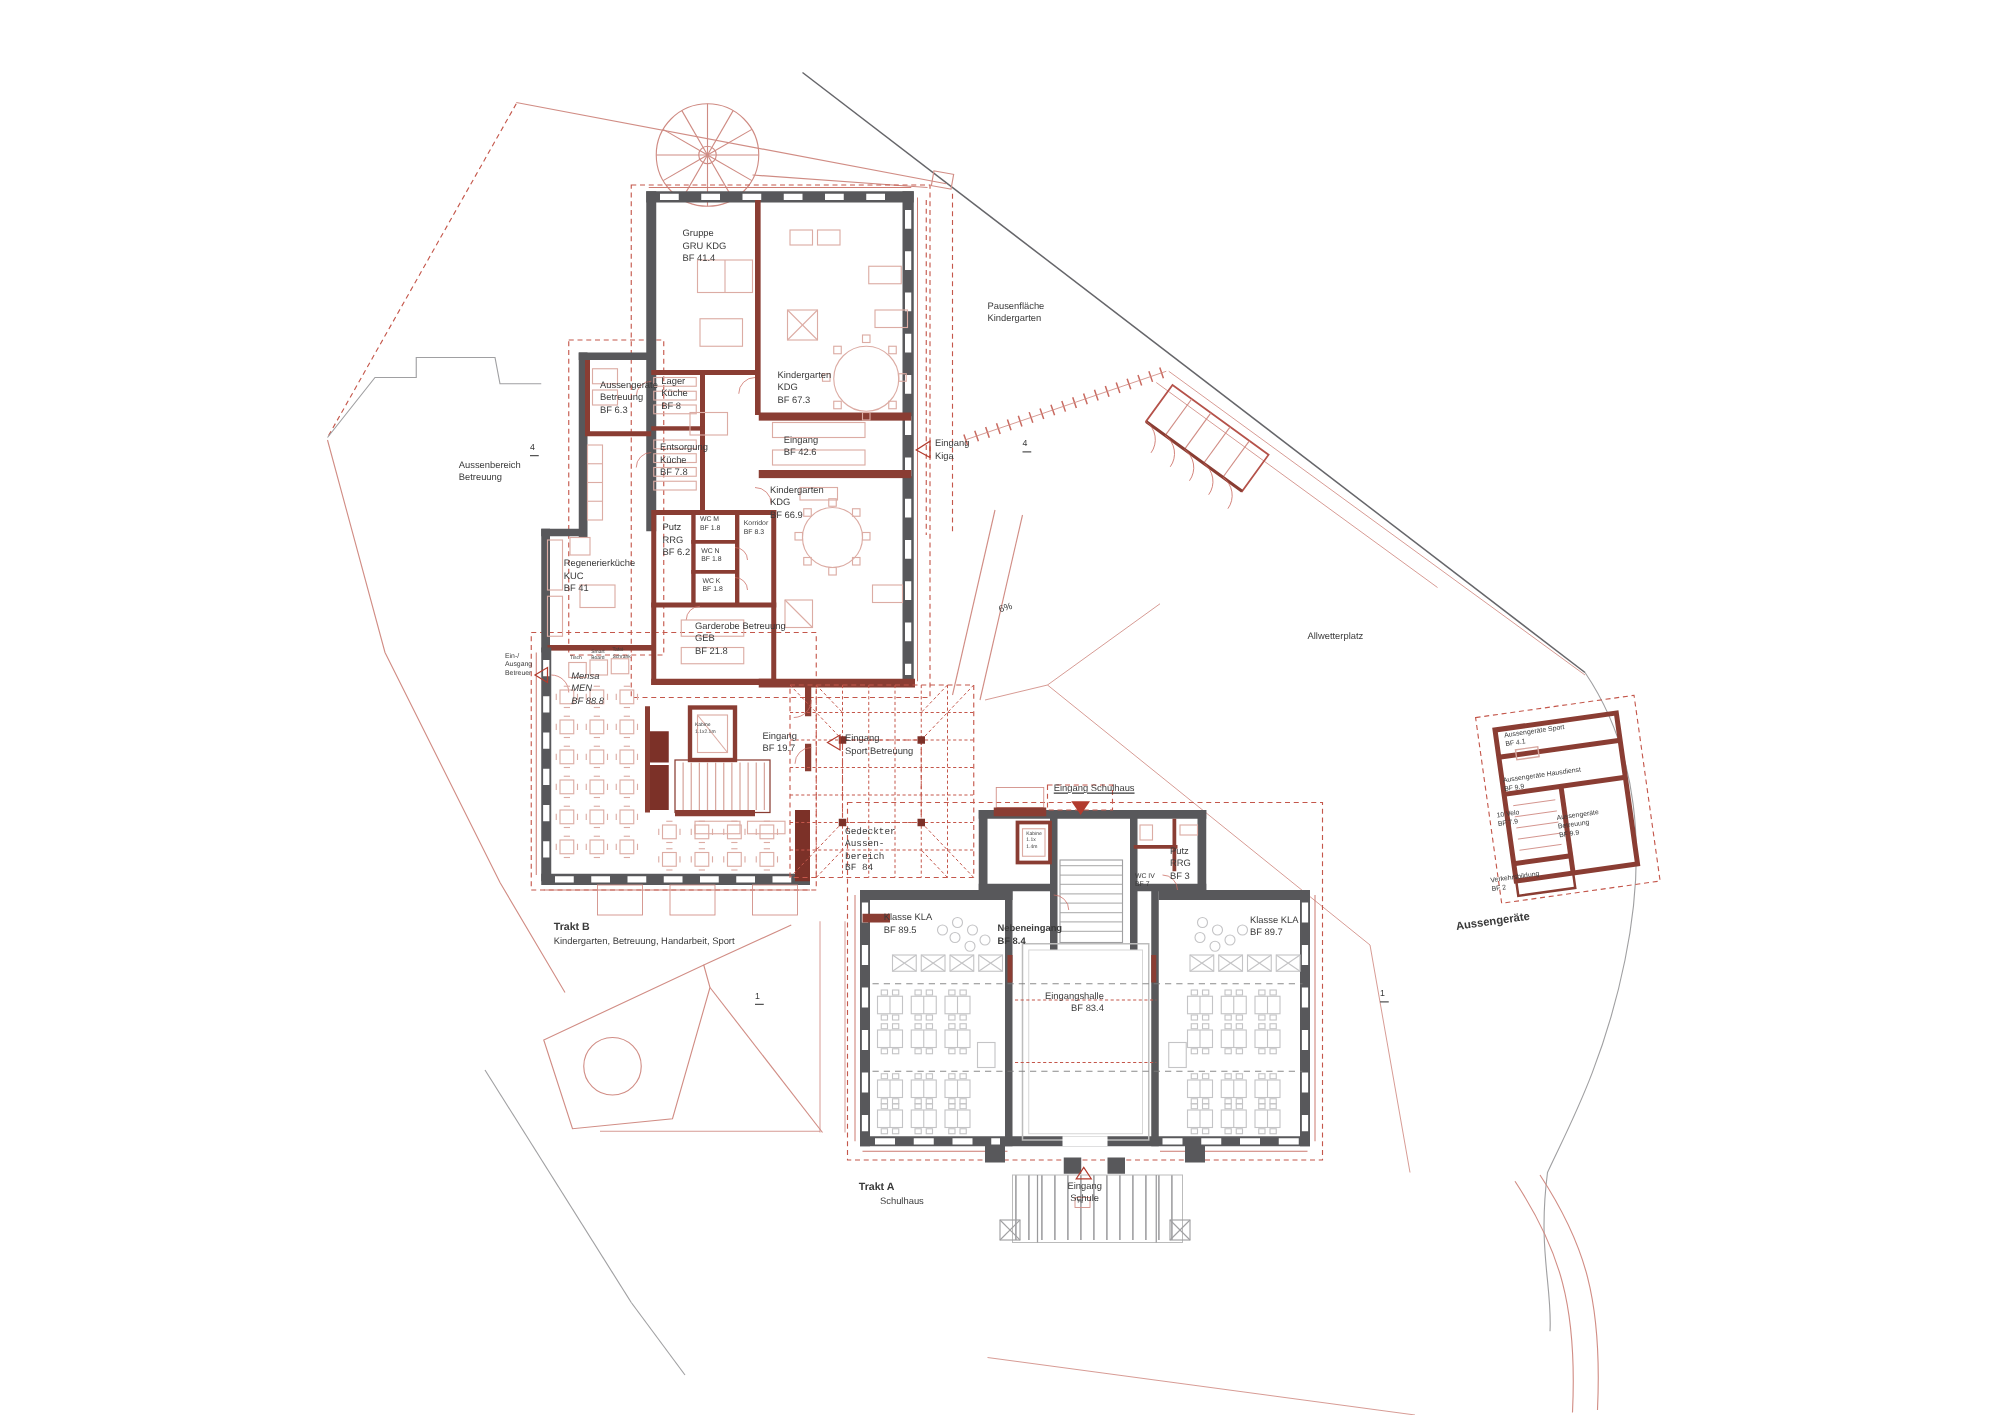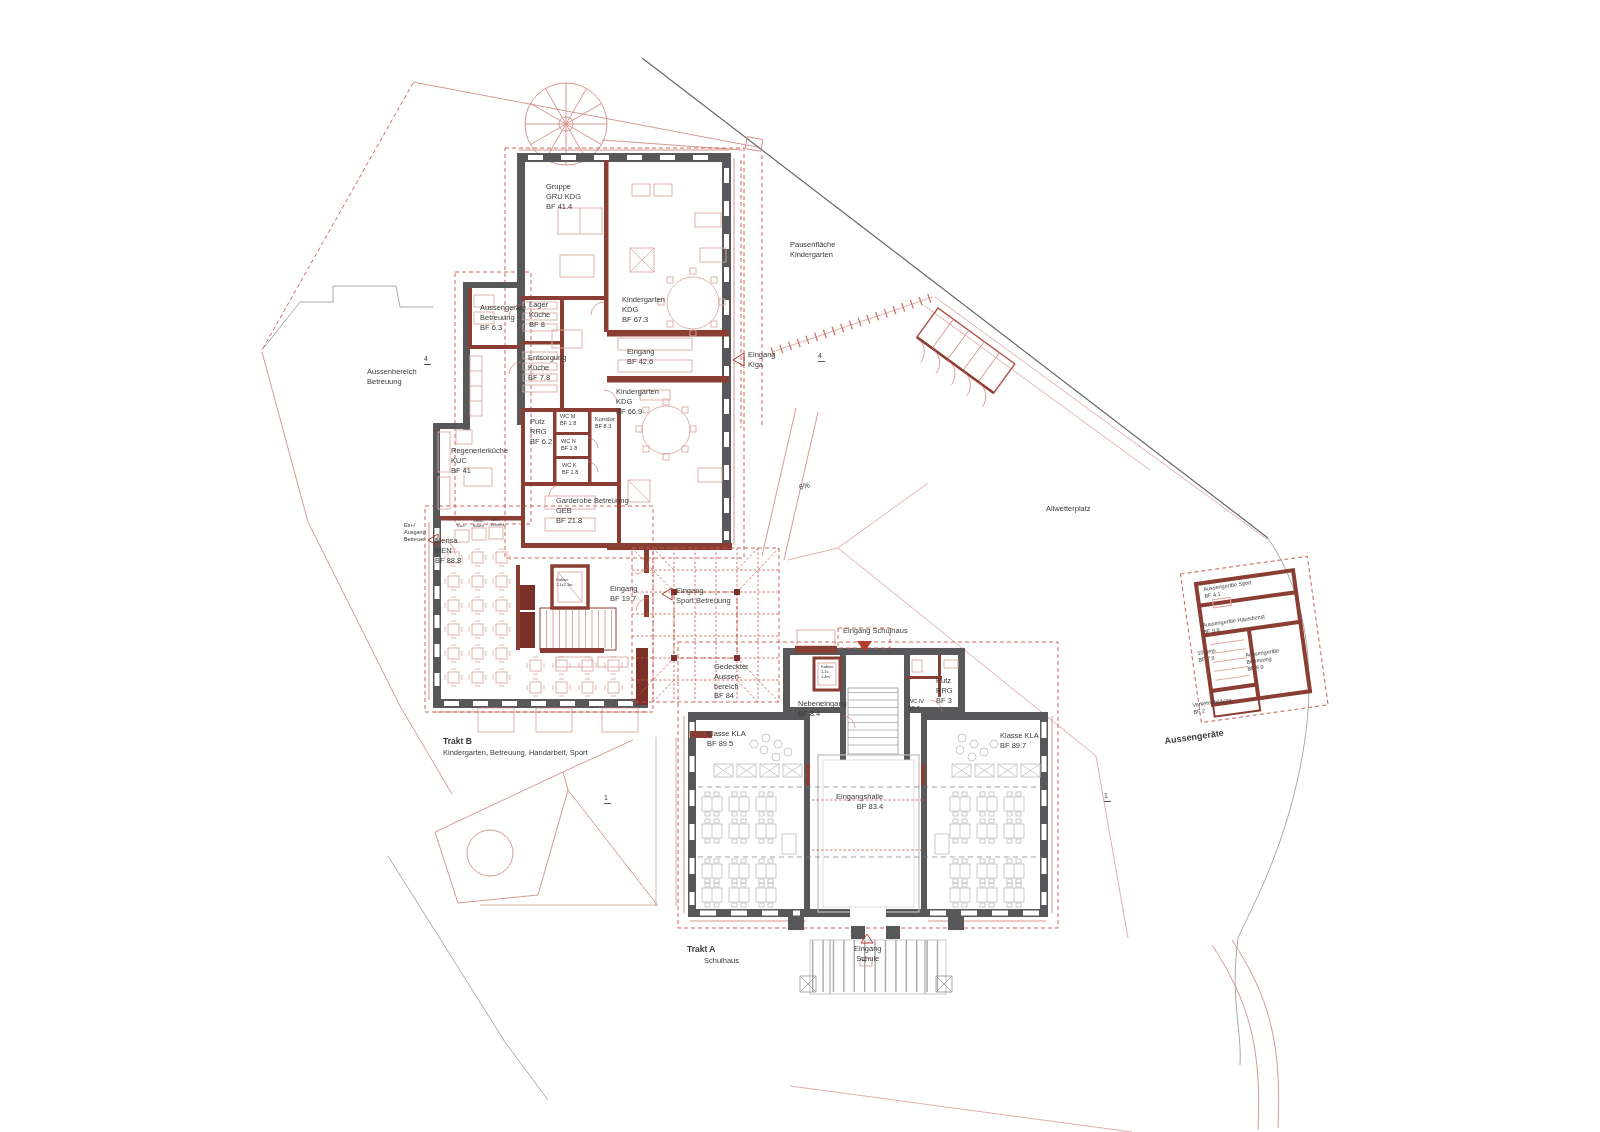--- a/index.html
+++ b/index.html
@@ -525,48 +525,48 @@
 <div class="lbl small" style="left:562px;top:462px;">WC K
 BF 1.8</div>
 <div class="lbl small" style="left:595px;top:416px;">Korridor
 BF 8.3</div>
 <div class="lbl" style="left:451px;top:446px;">Regenerierküche
 KUC
 BF 41</div>
 <div class="lbl" style="left:556px;top:496px;">Garderobe Betreuung
 GEB
 BF 21.8</div>
-<div class="lbl" style="left:435px;top:536px;">Mensa
+<div class="lbl" style="left:457px;top:536px;font-style:italic;">Mensa
 MEN
 BF 88.8</div>
 <div class="lbl tiny" style="left:456px;top:524px;">Tisch</div>
 <div class="lbl tiny" style="left:473px;top:519px;">Smart
 Board</div>
 <div class="lbl tiny" style="left:490px;top:518px;">Tafel-
 Schrank</div>
 <div class="lbl small" style="left:404px;top:522px;">Ein-/
 Ausgang
 Betreuer</div>
 <div class="lbl tiny" style="left:556px;top:578px;">Kabine
 1.1x2.1m</div>
 <div class="lbl" style="left:610px;top:584px;">Eingang
 BF 19.7</div>
 <div class="lbl" style="left:676px;top:586px;">Eingang
 Sport Betreuung</div>
-<div class="lbl" style="left:714px;top:662px;">Gedeckter
+<div class="lbl" style="left:676px;top:662px;font-family:Liberation Mono, monospace;">Gedeckter
 Aussen-
 bereich
 BF 84</div>
 <div class="lbl" style="left:748px;top:350px;">Eingang
 Kiga</div>
 
 <div class="lbl b" style="left:687px;top:944px;">Trakt A</div>
 <div class="lbl" style="left:687px;top:956px;margin-left:17px;">Schulhaus</div>
-<div class="lbl" style="left:843px;top:626px;">Eingang Schulhaus</div>
-<div class="lbl" style="left:798px;top:699px;">Nebeneingang
+<div class="lbl" style="left:843px;top:626px;text-decoration:underline;">Eingang Schulhaus</div>
+<div class="lbl" style="left:798px;top:738px;font-weight:bold;">Nebeneingang
 BF 8.4</div>
 <div class="lbl tiny" style="left:821px;top:665px;">Kabine
 1.1x
 1.4m</div>
 <div class="lbl" style="left:936px;top:676px;">Putz
 RRG
 BF 3</div>
 <div class="lbl small" style="left:908px;top:698px;">WC IV
 BF 7</div>
 <div class="lbl" style="left:707px;top:729px;">Klasse KLA

